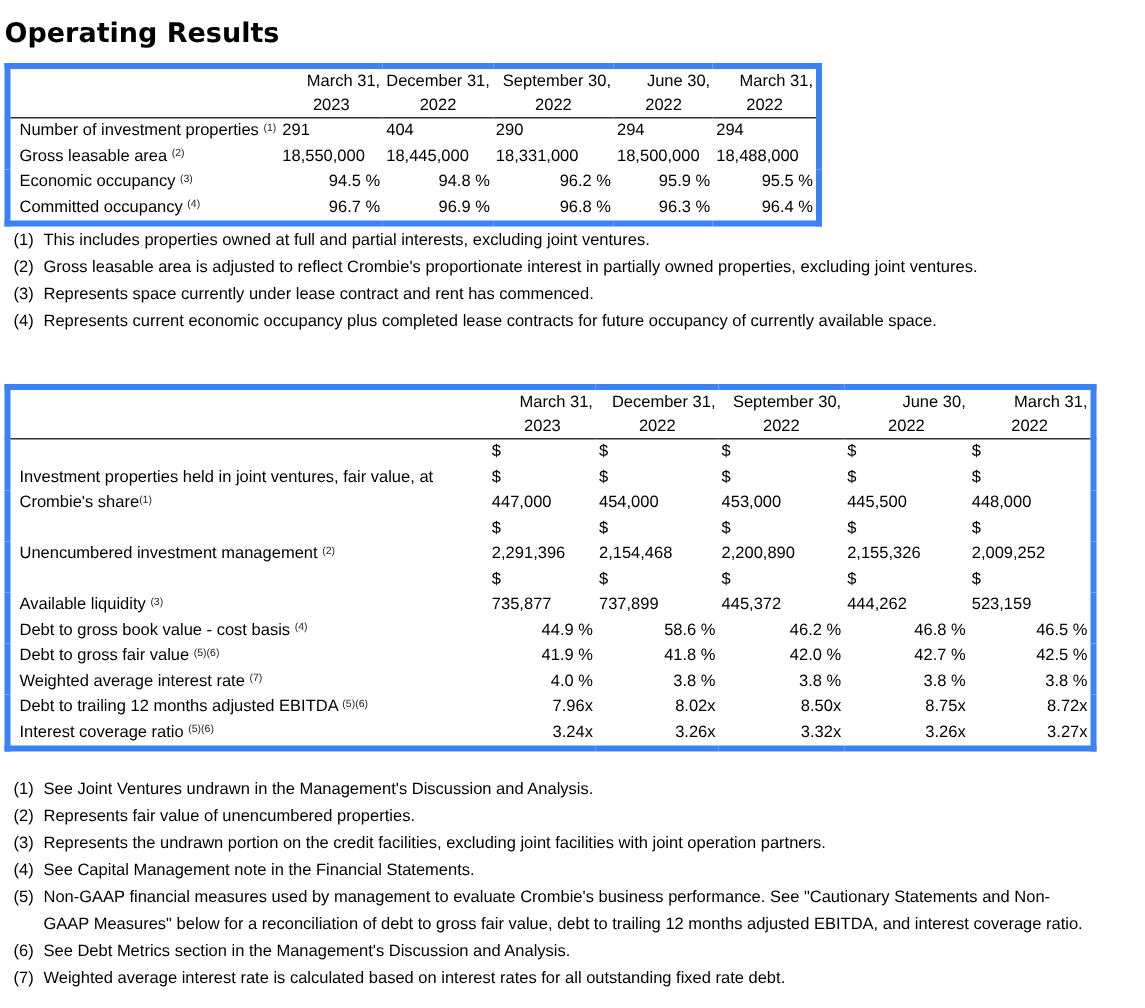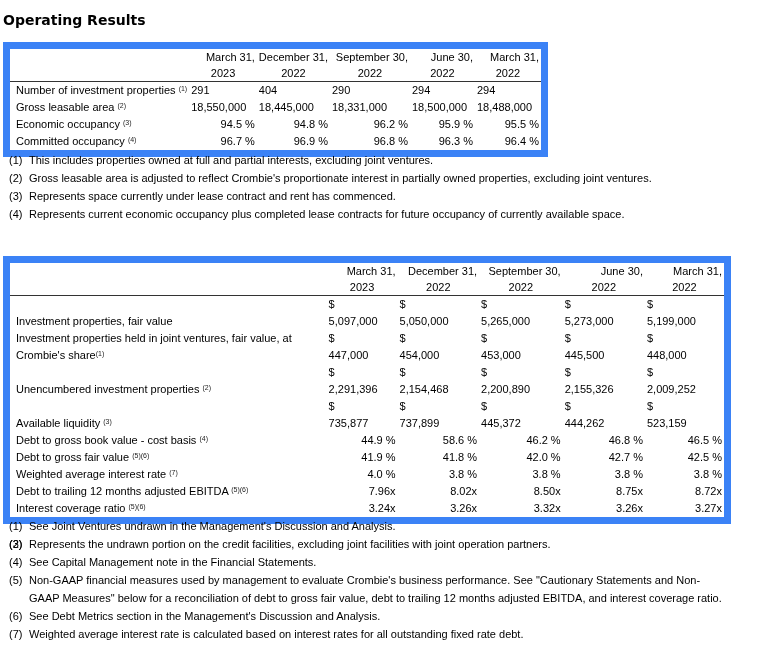--- a/index.html
+++ b/index.html
@@ -1,20 +1,20 @@
 <!DOCTYPE html>
 <html><head>
 <meta charset="utf-8">
 <style>
   html, body { margin: 0; padding: 0; background: #ffffff; }
   body { width: 763px; height: 672px; position: relative; overflow: hidden;
          font-family: "Liberation Sans", sans-serif; font-size: 11px; color: #000; }
   .section-title { position: absolute; left: 3px; top: 12px; font-family: "DejaVu Sans", sans-serif;
-                   font-weight: bold; font-size: 14px; }
-  table.fin { position: absolute; border-collapse: collapse; border: 7px solid #3b82f6; }
+                   font-weight: bold; font-size: 18px; }
+  table.fin { position: absolute; border-collapse: collapse; border: 4px solid #3b82f6; }
   table.fin td { padding: 0 2px; white-space: nowrap; line-height: 17px; height: 17px; vertical-align: middle; }
   table.fin thead td { line-height: 16px; height: 16px; }
   table.fin thead tr.h2 td { border-bottom: 1px solid #333; text-align: center; }
   td.num { text-align: right; }
   td.ctr { text-align: left; }
   td.lbl { text-align: left; padding-left: 6px !important; }
   sup { font-size: 7px; vertical-align: top; position: relative; top: -2px; color:#222; }
   #t1 { left: 3px; top: 42px; width: 545px; }
   #t2 { left: 3px; top: 256px; width: 728px; }
   .notes { position: absolute; left: 9px; }
@@ -128,28 +128,20 @@
   <tbody id="t2-body">
       <tr>
         <td></td>
         <td class="ctr">$</td>
         <td class="ctr">$</td>
         <td class="ctr">$</td>
         <td class="ctr">$</td>
         <td class="ctr">$</td>
       </tr>
       <tr>
-        <td class="lbl"><span>Investment properties, fair value</span></td>
-        <td class="ctr">5,097,000</td>
-        <td class="ctr">5,050,000</td>
-        <td class="ctr">5,265,000</td>
-        <td class="ctr">5,273,000</td>
-        <td class="ctr">5,199,000</td>
-      </tr>
-      <tr>
         <td class="lbl"><span>Investment properties held in joint ventures, fair value, at</span></td>
         <td class="ctr">$</td>
         <td class="ctr">$</td>
         <td class="ctr">$</td>
         <td class="ctr">$</td>
         <td class="ctr">$</td>
       </tr>
       <tr>
         <td class="lbl"><span>Crombie's share</span><sup>(1)</sup></td>
         <td class="ctr">447,000</td>
@@ -160,21 +152,21 @@
       </tr>
       <tr>
         <td></td>
         <td class="ctr">$</td>
         <td class="ctr">$</td>
         <td class="ctr">$</td>
         <td class="ctr">$</td>
         <td class="ctr">$</td>
       </tr>
       <tr>
-        <td class="lbl"><span>Unencumbered investment properties</span> <sup>(2)</sup></td>
+        <td class="lbl"><span>Unencumbered investment management</span> <sup>(2)</sup></td>
         <td class="ctr">2,291,396</td>
         <td class="ctr">2,154,468</td>
         <td class="ctr">2,200,890</td>
         <td class="ctr">2,155,326</td>
         <td class="ctr">2,009,252</td>
       </tr>
       <tr>
         <td></td>
         <td class="ctr">$</td>
         <td class="ctr">$</td>
@@ -228,19 +220,19 @@
         <td class="num">3.26x</td>
         <td class="num">3.32x</td>
         <td class="num">3.26x</td>
         <td class="num">3.27x</td>
       </tr>
     </tbody>
 </table>
 
 <div class="notes" id="notes2">
     <div class="note"><span class="n">(1)</span><span>See Joint Ventures undrawn in the Management's Discussion and Analysis.</span></div>
-    <div class="note"><span class="n">(2)</span></div>
+    <div class="note"><span class="n">(2)</span><span>Represents fair value of unencumbered properties.</span></div>
     <div class="note"><span class="n">(3)</span><span>Represents the undrawn portion on the credit facilities, excluding joint facilities with joint operation partners.</span></div>
     <div class="note"><span class="n">(4)</span><span>See Capital Management note in the Financial Statements.</span></div>
     <div class="note"><span class="n">(5)</span><span>Non-GAAP financial measures used by management to evaluate Crombie's business performance. See "Cautionary Statements and Non-GAAP Measures" below for a reconciliation of debt to gross fair value, debt to trailing 12 months adjusted EBITDA, and interest coverage ratio.</span></div>
     <div class="note"><span class="n">(6)</span><span>See Debt Metrics section in the Management's Discussion and Analysis.</span></div>
     <div class="note"><span class="n">(7)</span><span>Weighted average interest rate is calculated based on interest rates for all outstanding fixed rate debt.</span></div>
   </div>
 
 </body></html>

